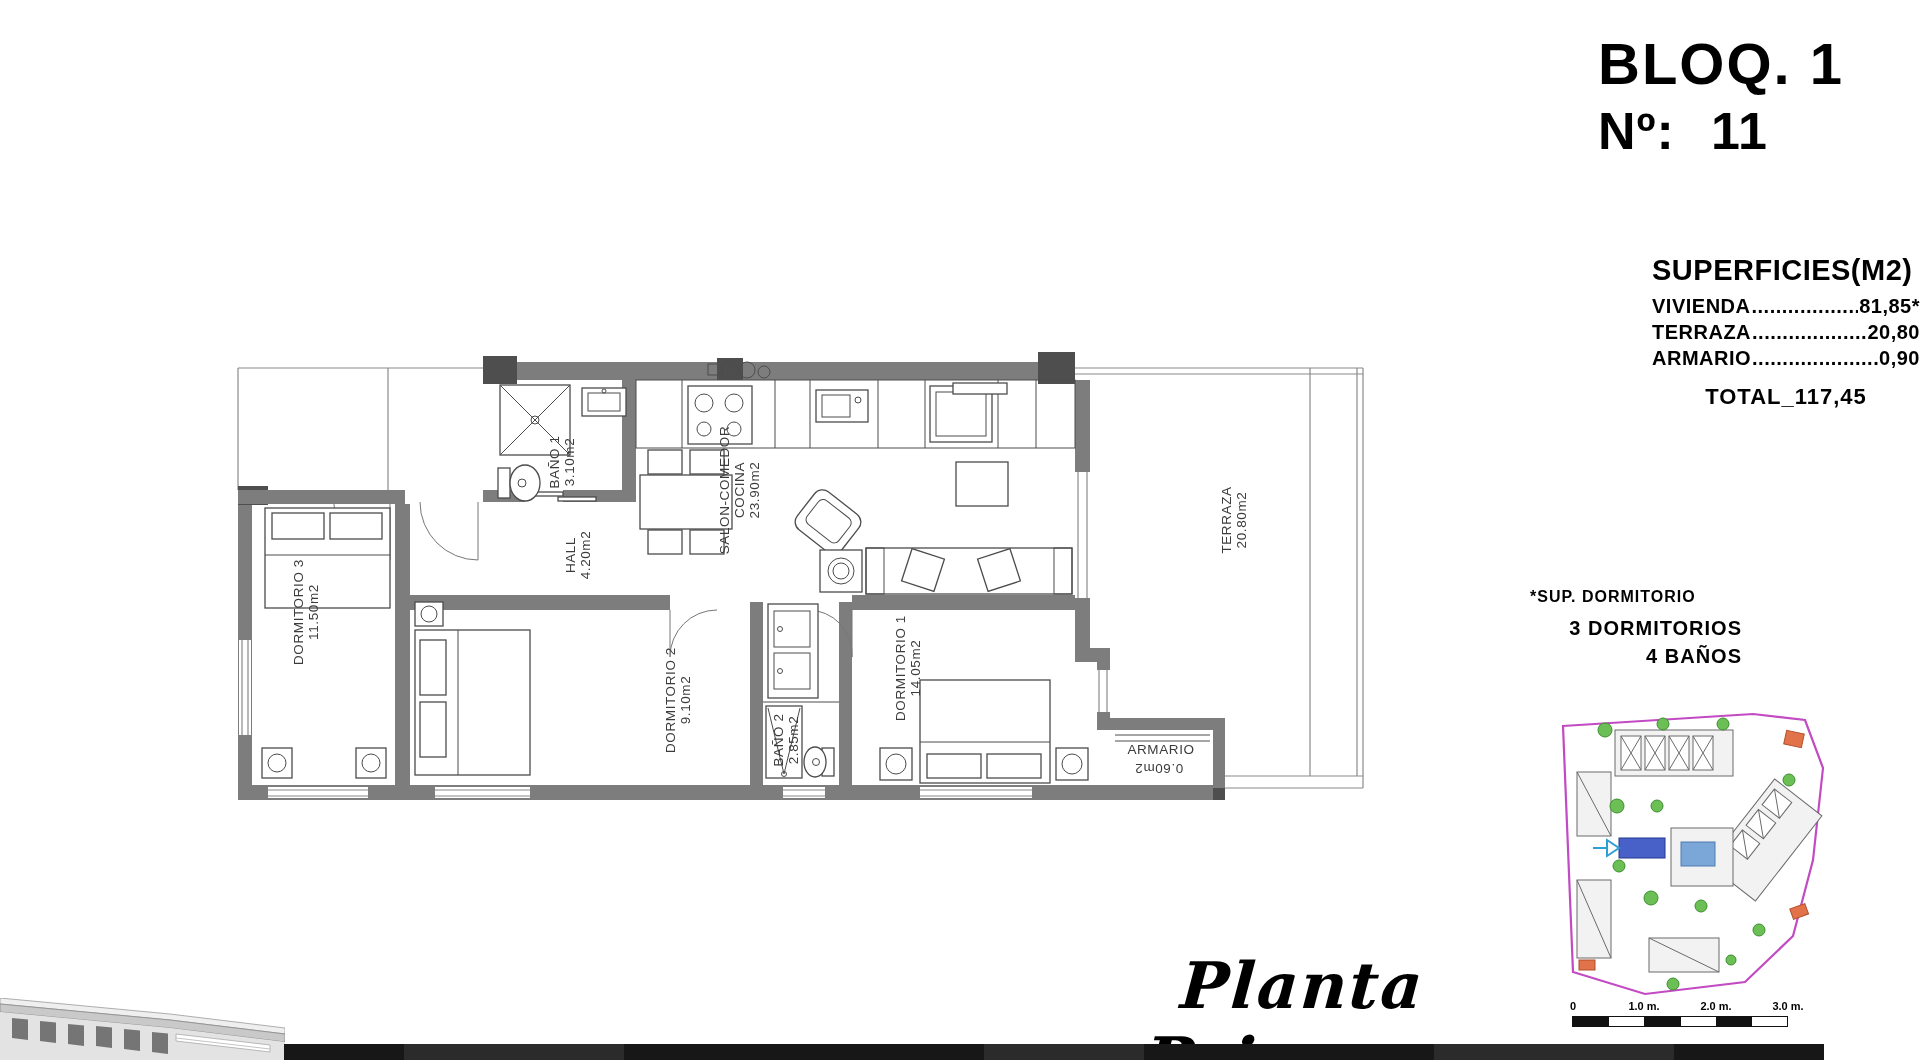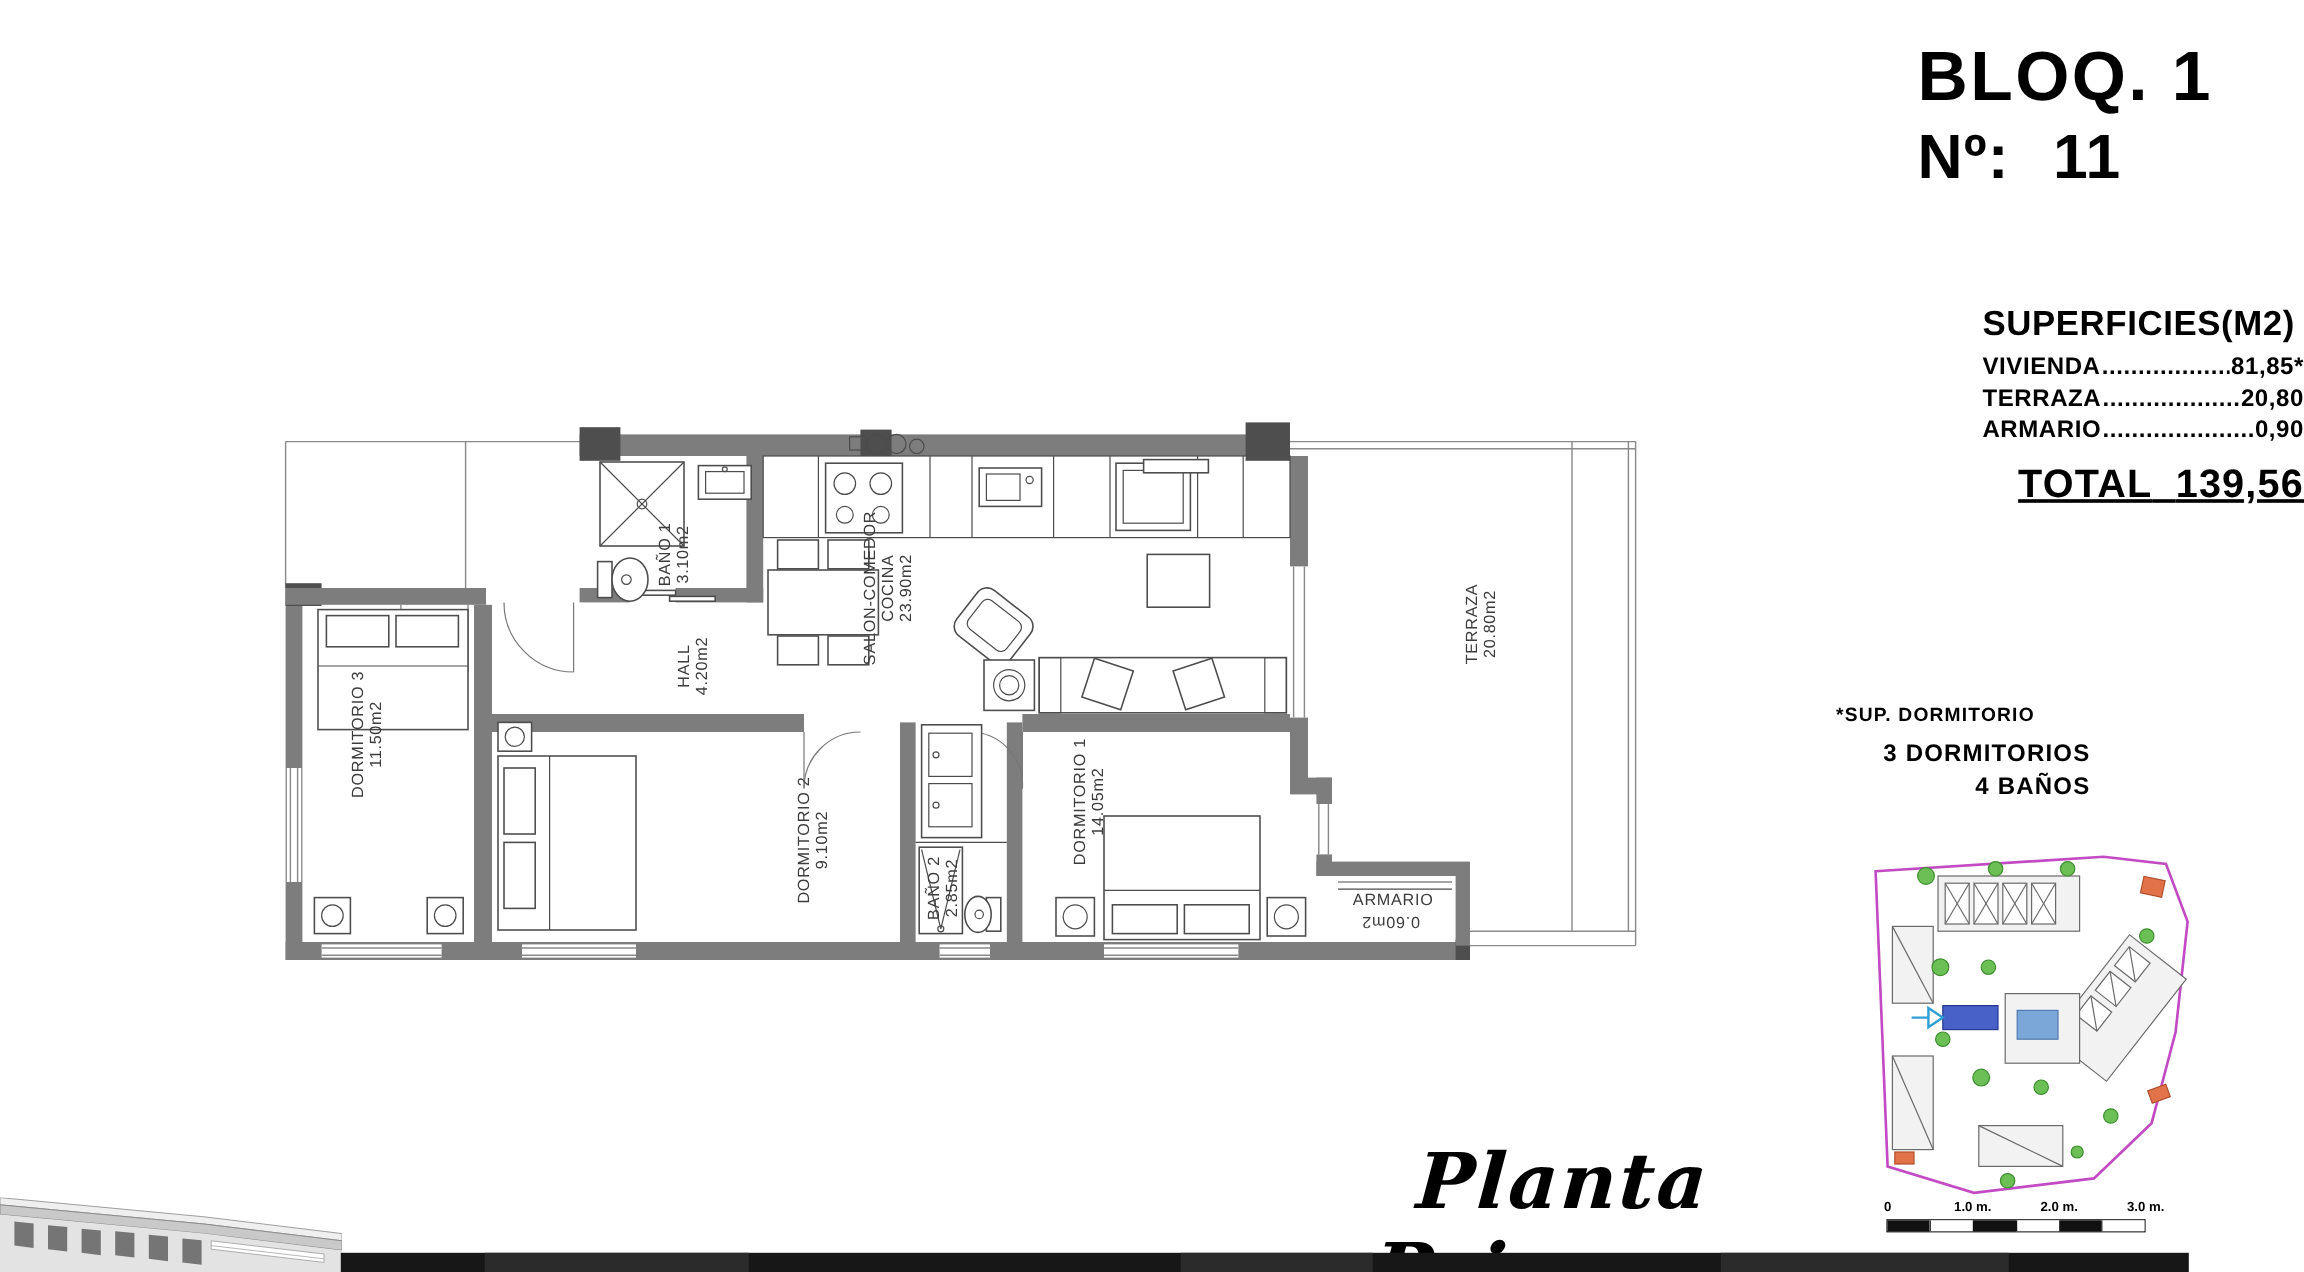--- a/index.html
+++ b/index.html
@@ -9,21 +9,21 @@
   }
   
   .hdr{position:absolute;left:1598px;top:34px;width:300px;}
   .hdr .l1{font-size:58px;font-weight:bold;letter-spacing:2px;line-height:1.05;}
   .hdr .l2{font-size:52px;font-weight:bold;letter-spacing:1px;display:flex;margin-top:6px;text-align:center;}
   .hdr .l2 .num{margin-left:36px;}
   .surf{position:absolute;left:1612px;top:254px;width:268px;margin-left:40px;}
   .surf .title{font-size:29px;font-weight:bold;letter-spacing:0.5px;margin-bottom:8px;}
   .surf .row{display:flex;align-items:baseline;font-size:20px;font-weight:bold;margin-top:3px;letter-spacing:0.5px;}
   .surf .row .dots{flex:1;overflow:hidden;white-space:nowrap;margin:0 1px;}
-  .surf .total{display:flex;justify-content:flex-end;align-items:baseline;font-size:33px;font-weight:bold;margin-top:14px;letter-spacing:1px;text-decoration:underline;}
+  .surf .total{display:flex;justify-content:center;align-items:baseline;font-size:22px;font-weight:bold;margin-top:14px;letter-spacing:1px;}
   .notes-star{position:absolute;left:1530px;top:588px;font-size:16px;font-weight:bold;letter-spacing:1px;}
   .notes-rooms{position:absolute;left:1528px;top:614px;width:214px;text-align:right;font-size:20px;font-weight:bold;letter-spacing:1px;line-height:1.4;}
   
   .plan-title{
     position:absolute;left:1030px;top:948px;width:540px;text-align:center;
     font-family:"DejaVu Serif", serif;font-style:italic;font-weight:bold;
     font-size:64px;letter-spacing:2px;transform:skewX(-4deg);
   }
   
   #floorplan{position:absolute;left:230px;top:350px;}
@@ -70,21 +70,21 @@
     <span>20,80</span>
   </div>
   <div class="row">
     <span>ARMARIO</span>
     <span class="dots">....................................</span>
     <span>0,90</span>
   </div>
   <div class="total">
     <span>TOTAL</span>
     <span>_</span>
-    <span>139,56</span>
+    <span>117,45</span>
   </div>
 </div>
 
 <div class="notes-star">*SUP. DORMITORIO</div>
 <div class="notes-rooms">
   <div>3 DORMITORIOS</div>
   <div>4 BAÑOS</div>
 </div>
 
 <div class="plan-title">Planta Primera</div>

